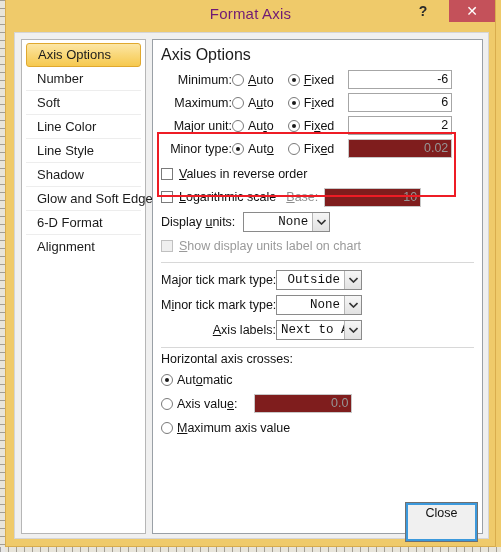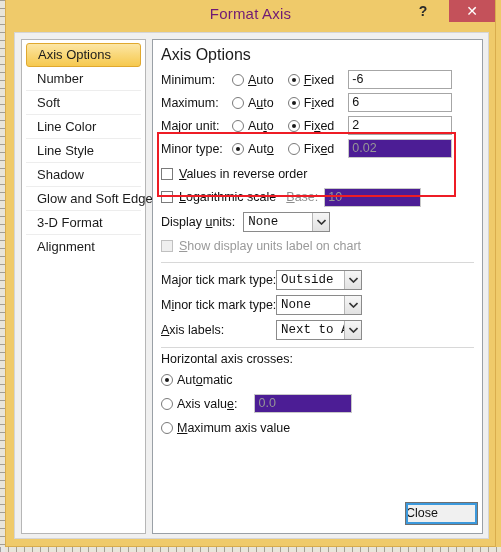--- a/index.html
+++ b/index.html
@@ -137,20 +137,21 @@
     border: 2px solid #EE1C25;
     pointer-events: none;
     z-index: 5;
   }
 
   
   .row {
     display: flex;
     align-items: center;
     height: 23px;
+    text-align: right;
   }
   .row-label {
     width: 71px;
     flex: none;
     font-size: 12.5px;
     color: #111;
   }
   .radio {
     width: 12px; height: 12px; flex: none;
     border-radius: 50%;
@@ -182,21 +183,21 @@
     background: #fff;
     font-size: 12.5px;
     line-height: 17px;
     padding: 0 3px;
     color: #111;
     overflow: hidden;
     white-space: nowrap;
     cursor: text;
   }
   .txtbox.disabled {
-    background: #4c1d95;
+    background: #7f1d1d;
     border-color: #c8c8c8;
     color: #969696;
   }
 
   .checkbox {
     width: 12px; height: 12px; flex: none;
     border: 1px solid #7a7a7a;
     background: #fff;
     margin-right: 6px;
     cursor: pointer;
@@ -238,27 +239,28 @@
 
   
   .footer {
     position: absolute;
     left: 0; right: 0; bottom: 0;
     height: 44px;
   }
   .close-action {
     position: absolute;
     right: 10px; top: 8px;
-    width: 73px; height: 23px;
+    width: 73px; height: 40px;
     background: #F0F0F0;
     border: 1px solid #707070;
     outline: 2px solid #3C99DC;
     outline-offset: -3px;
     font-size: 12.5px;
     line-height: 21px;
+    text-align: center;
     color: #111;
     cursor: pointer;
   }
 </style>
 </head>
 <body>
 
 <div class="desktop-edge-left"></div>
 <div class="desktop-edge-bottom"></div>
 
@@ -273,21 +275,21 @@
   <div class="dialog-body">
 
     <div class="sidebar">
       <div class="side-item selected">Axis Options</div>
       <div class="side-item">Number</div>
       <div class="side-item">Soft</div>
       <div class="side-item">Line Color</div>
       <div class="side-item">Line Style</div>
       <div class="side-item">Shadow</div>
       <div class="side-item">Glow and Soft Edges</div>
-      <div class="side-item">3-D Format</div>
+      <div class="side-item">6-D Format</div>
       <div class="side-item">Alignment</div>
     </div>
 
     <div class="pane">
       <div class="pane-title">Axis Options</div>
 
       <div class="pane-inner">
 
         <div class="redbox"></div>
 

